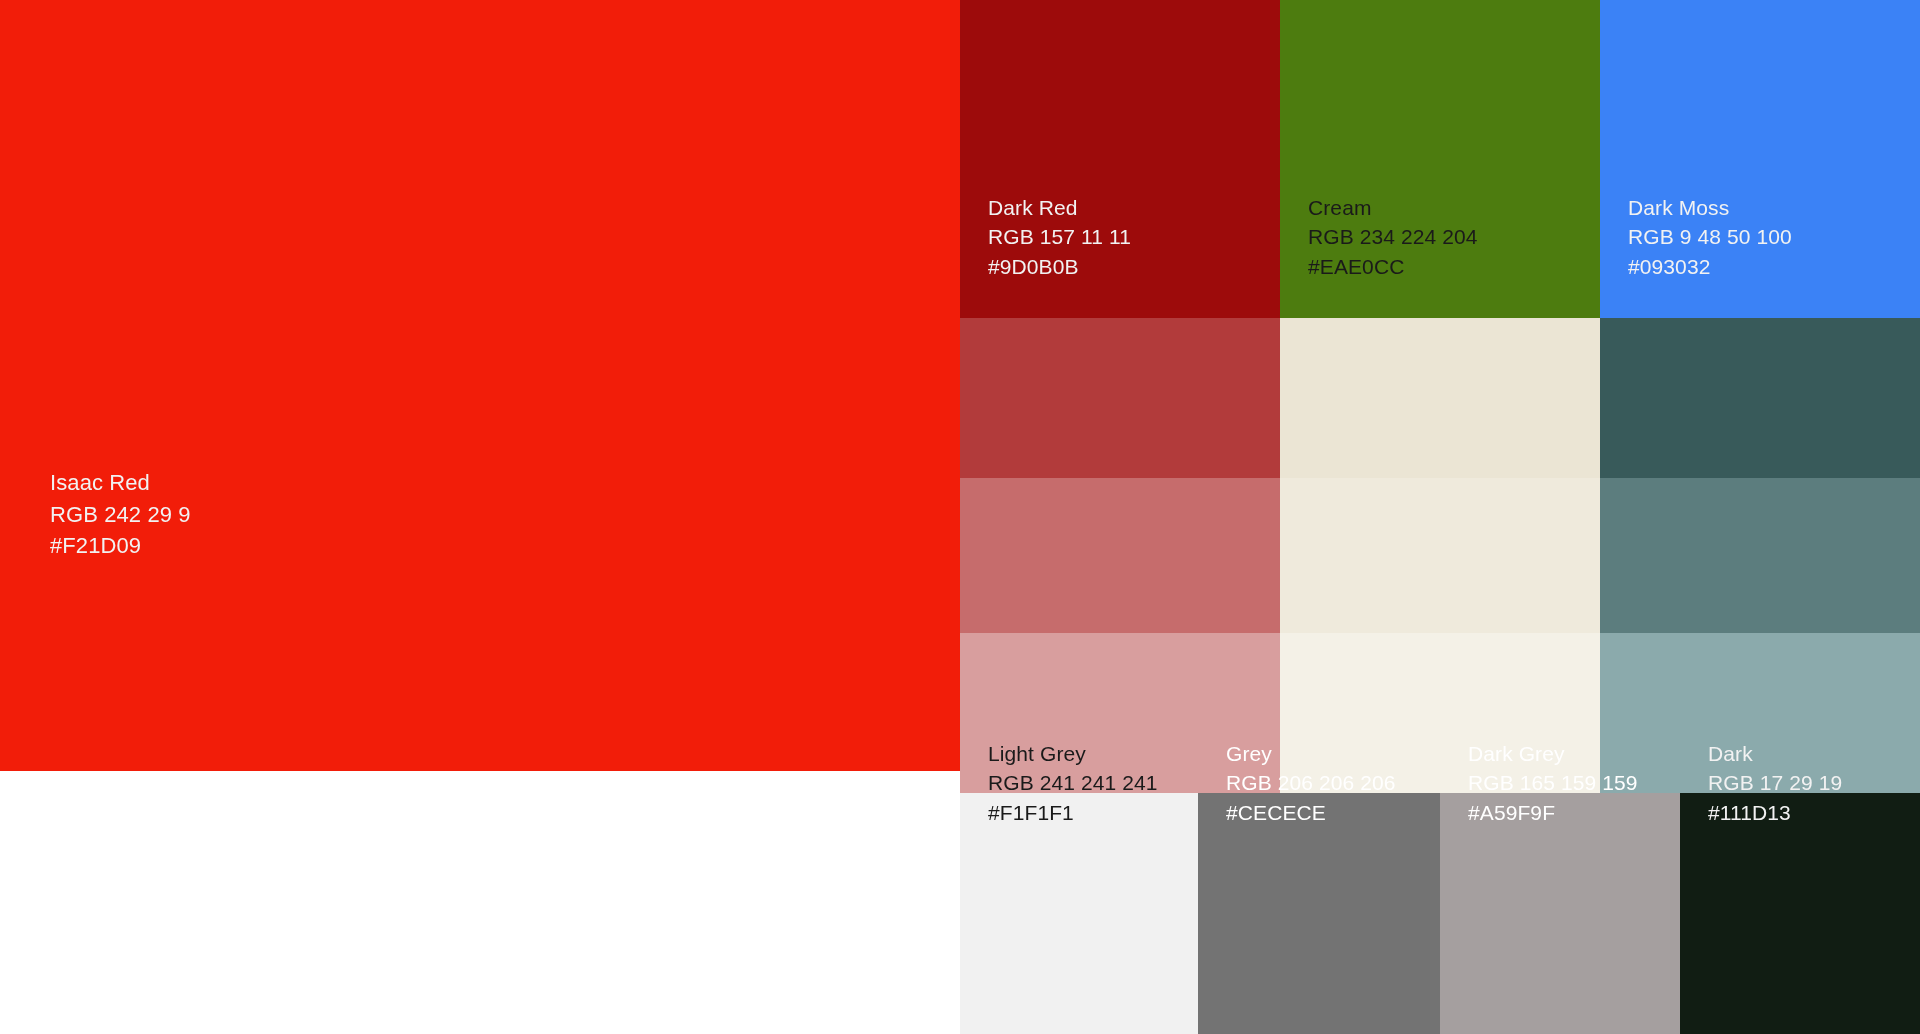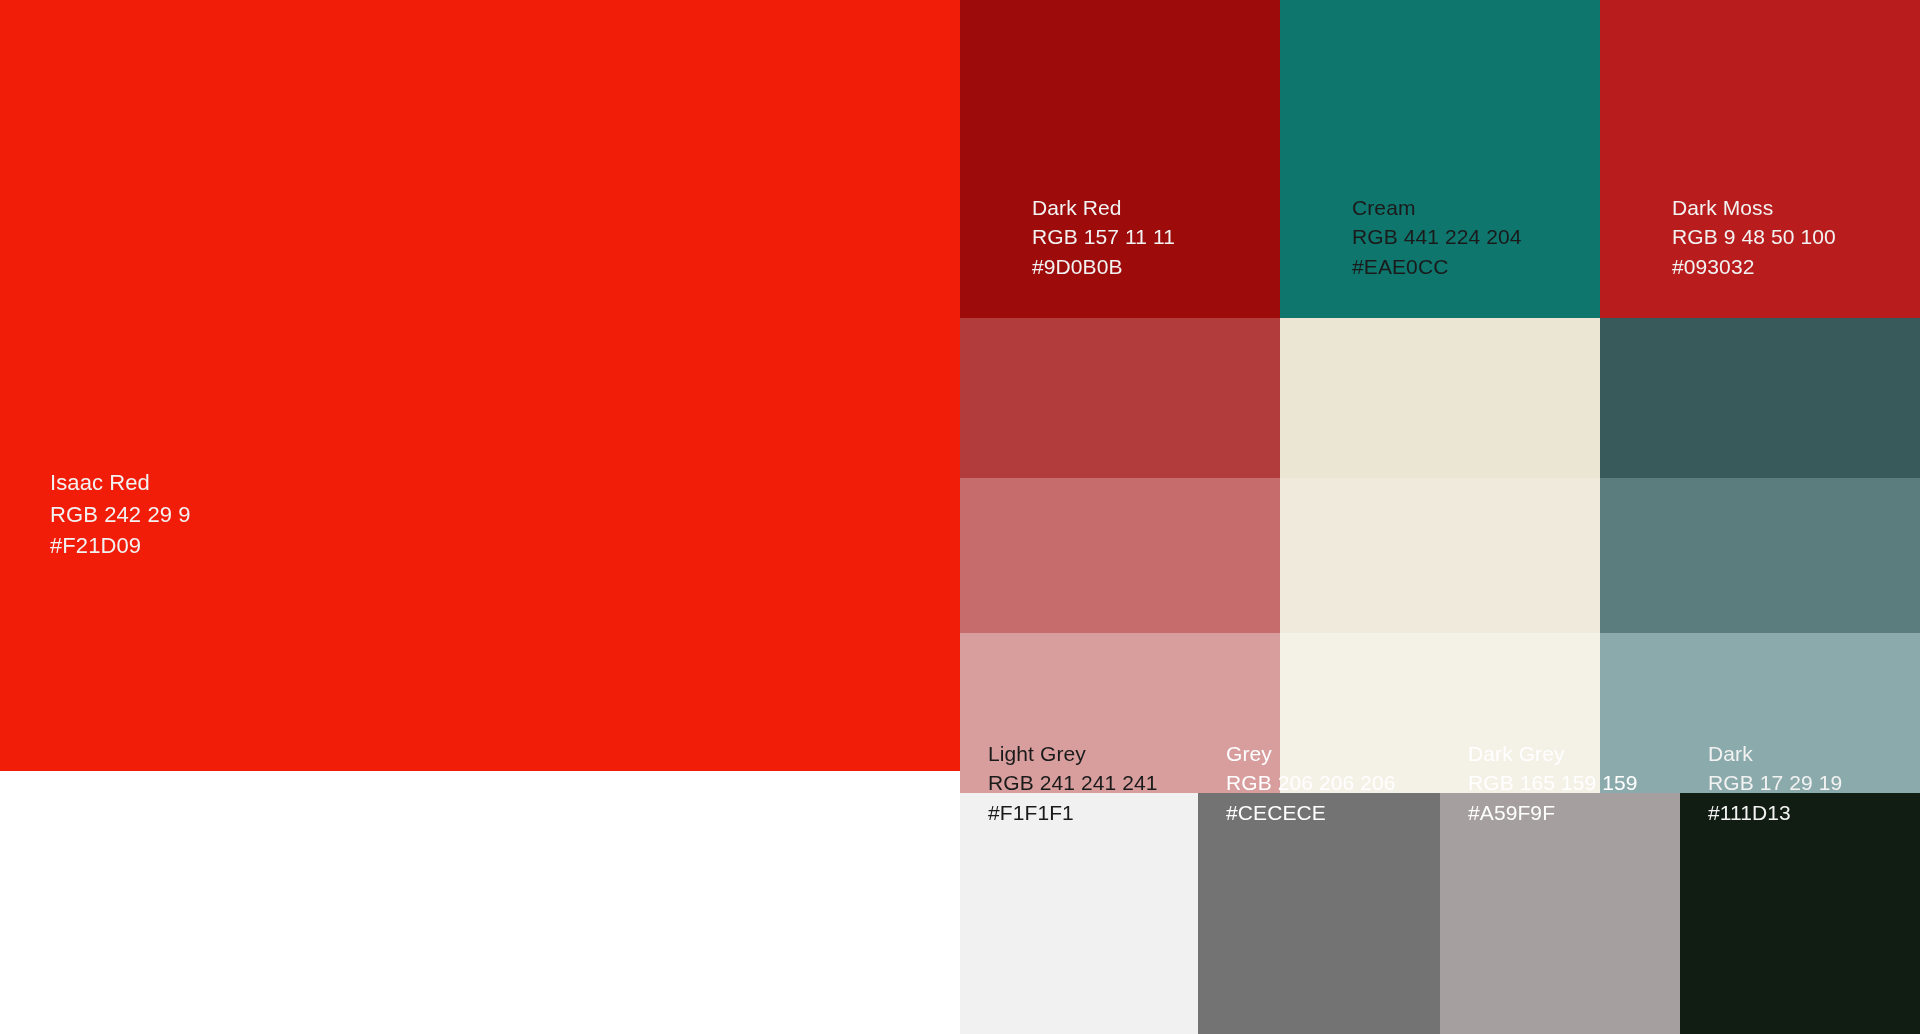--- a/index.html
+++ b/index.html
@@ -52,21 +52,20 @@
     bottom: 210px;
   }
   #hero-swatch .label-line {
     font-size: 22px;
   }
 
   
   .feature-swatch .swatch-label {
     left: 28px;
     bottom: 36px;
-    margin-left: 44px;
   }
 
   
   .strip-swatch .swatch-label {
     left: 28px;
     bottom: 206px;
     margin-top: 23px;
   }
 
   .text-light .label-line { color: #f2f2f2; }
@@ -89,32 +88,32 @@
     <div class="swatch-label">
       <span class="label-line" style="color: inherit;">Dark Red</span>
       <span class="label-line" style="color: inherit;">RGB 157 11 11</span>
       <span class="label-line" style="color: inherit;">#9D0B0B</span>
     </div>
   </div>
   <div class="swatch" style="left: 960px; top: 318px; width: 320px; height: 160px; background-color: rgb(178, 59, 59);"></div>
   <div class="swatch" style="left: 960px; top: 478px; width: 320px; height: 155px; background-color: rgb(198, 108, 108);"></div>
   <div class="swatch" style="left: 960px; top: 633px; width: 320px; height: 160px; background-color: rgb(216, 158, 158);"></div>
 
-  <div class="swatch feature-swatch text-dark" style="left: 1280px; top: 0px; width: 320px; height: 318px; background-color: #0f766e; color: rgb(26, 26, 26);">
+  <div class="swatch feature-swatch text-dark" style="left: 1280px; top: 0px; width: 320px; height: 318px; background-color: #4d7c0f; color: rgb(26, 26, 26);">
     <div class="swatch-label">
       <span class="label-line" style="color: inherit;">Cream</span>
-      <span class="label-line" style="color: inherit;">RGB 441 224 204</span>
+      <span class="label-line" style="color: inherit;">RGB 234 224 204</span>
       <span class="label-line" style="color: inherit;">#EAE0CC</span>
     </div>
   </div>
   <div class="swatch" style="left: 1280px; top: 318px; width: 320px; height: 160px; background-color: rgb(235, 229, 212);"></div>
   <div class="swatch" style="left: 1280px; top: 478px; width: 320px; height: 155px; background-color: rgb(239, 234, 220);"></div>
   <div class="swatch" style="left: 1280px; top: 633px; width: 320px; height: 160px; background-color: rgb(244, 241, 231);"></div>
 
-  <div class="swatch feature-swatch text-light" style="left: 1600px; top: 0px; width: 320px; height: 318px; background-color: #b91c1c; color: rgb(242, 242, 242);">
+  <div class="swatch feature-swatch text-light" style="left: 1600px; top: 0px; width: 320px; height: 318px; background-color: #3b82f6; color: rgb(242, 242, 242);">
     <div class="swatch-label">
       <span class="label-line" style="color: inherit;">Dark Moss</span>
       <span class="label-line" style="color: inherit;">RGB 9 48 50 100</span>
       <span class="label-line" style="color: inherit;">#093032</span>
     </div>
   </div>
   <div class="swatch" style="left: 1600px; top: 318px; width: 320px; height: 160px; background-color: rgb(56, 90, 90);"></div>
   <div class="swatch" style="left: 1600px; top: 478px; width: 320px; height: 155px; background-color: rgb(92, 125, 126);"></div>
   <div class="swatch" style="left: 1600px; top: 633px; width: 320px; height: 160px; background-color: rgb(139, 170, 172);"></div>
 

